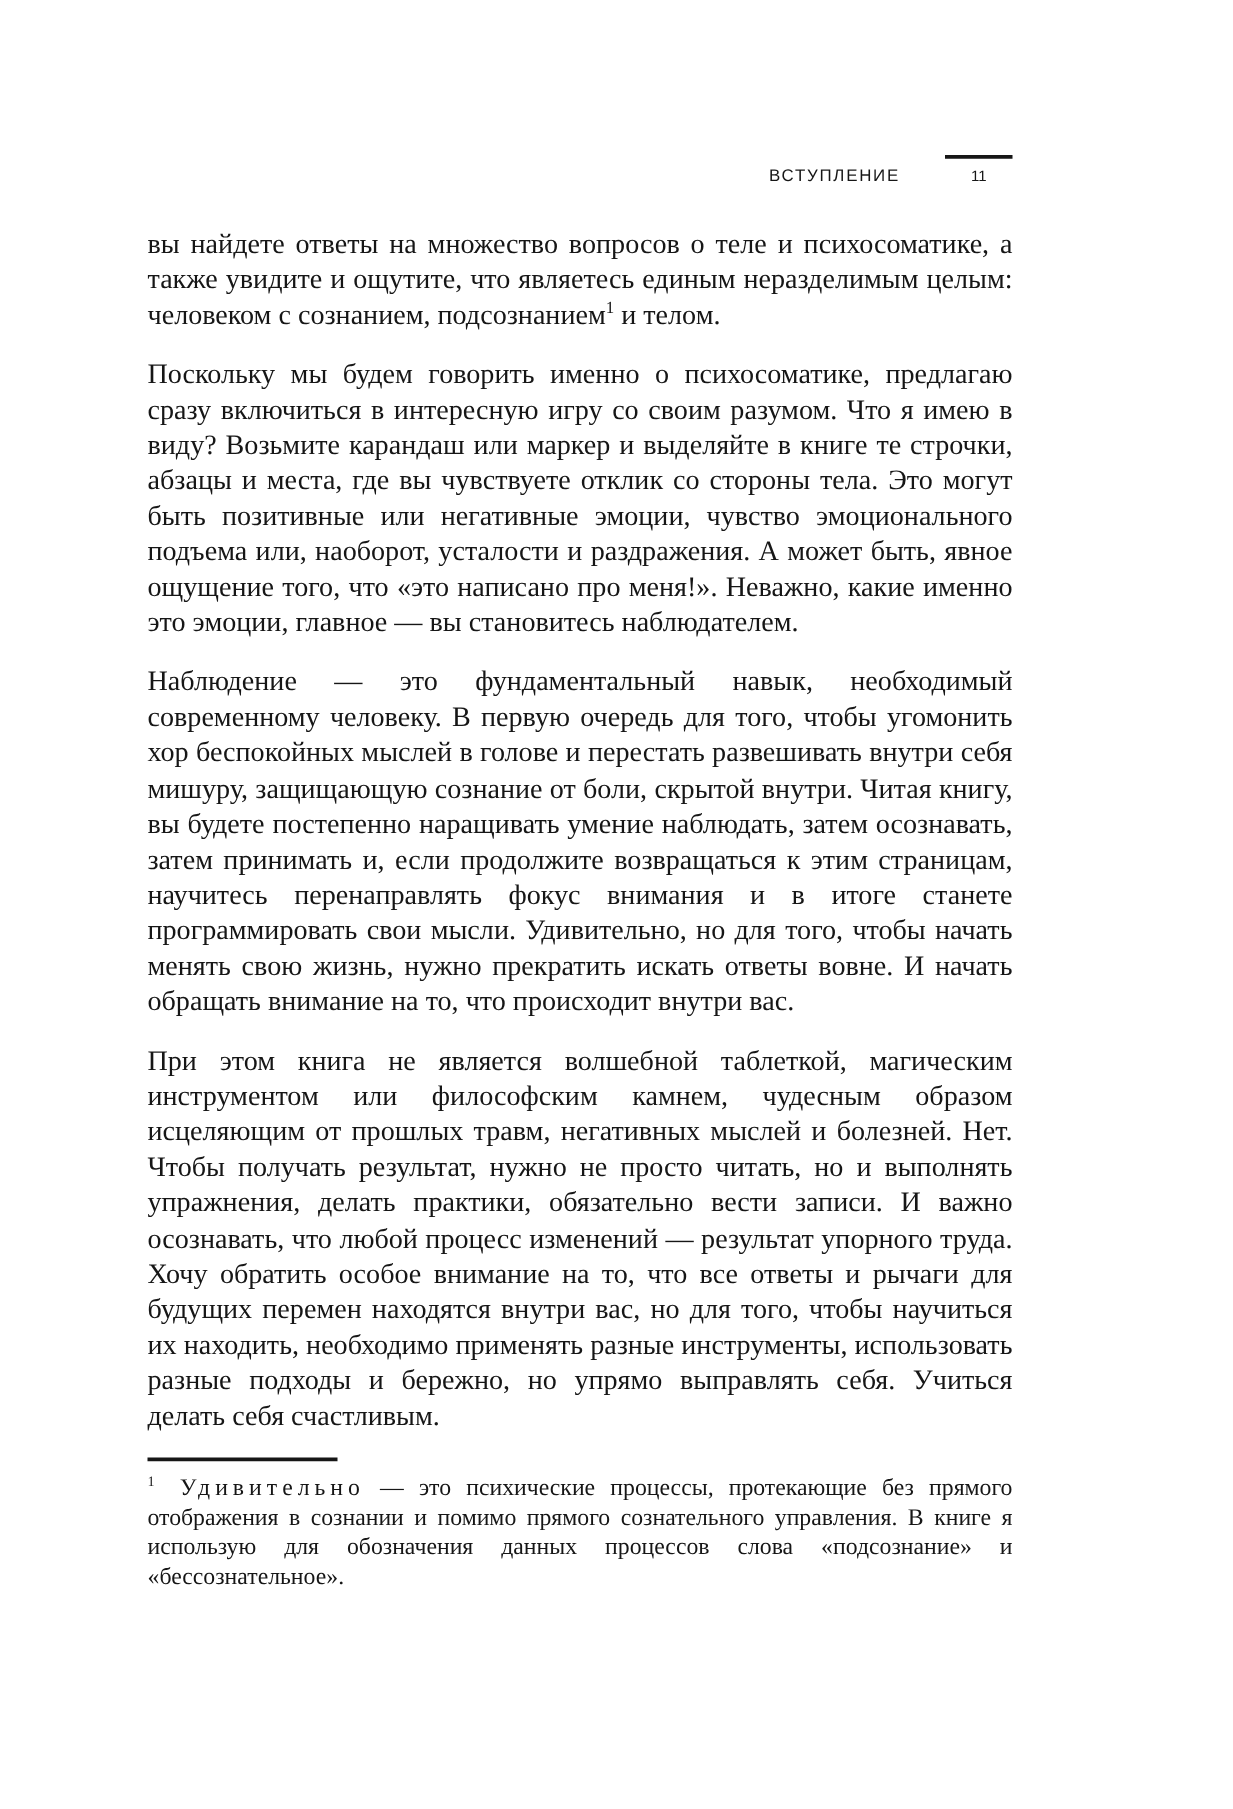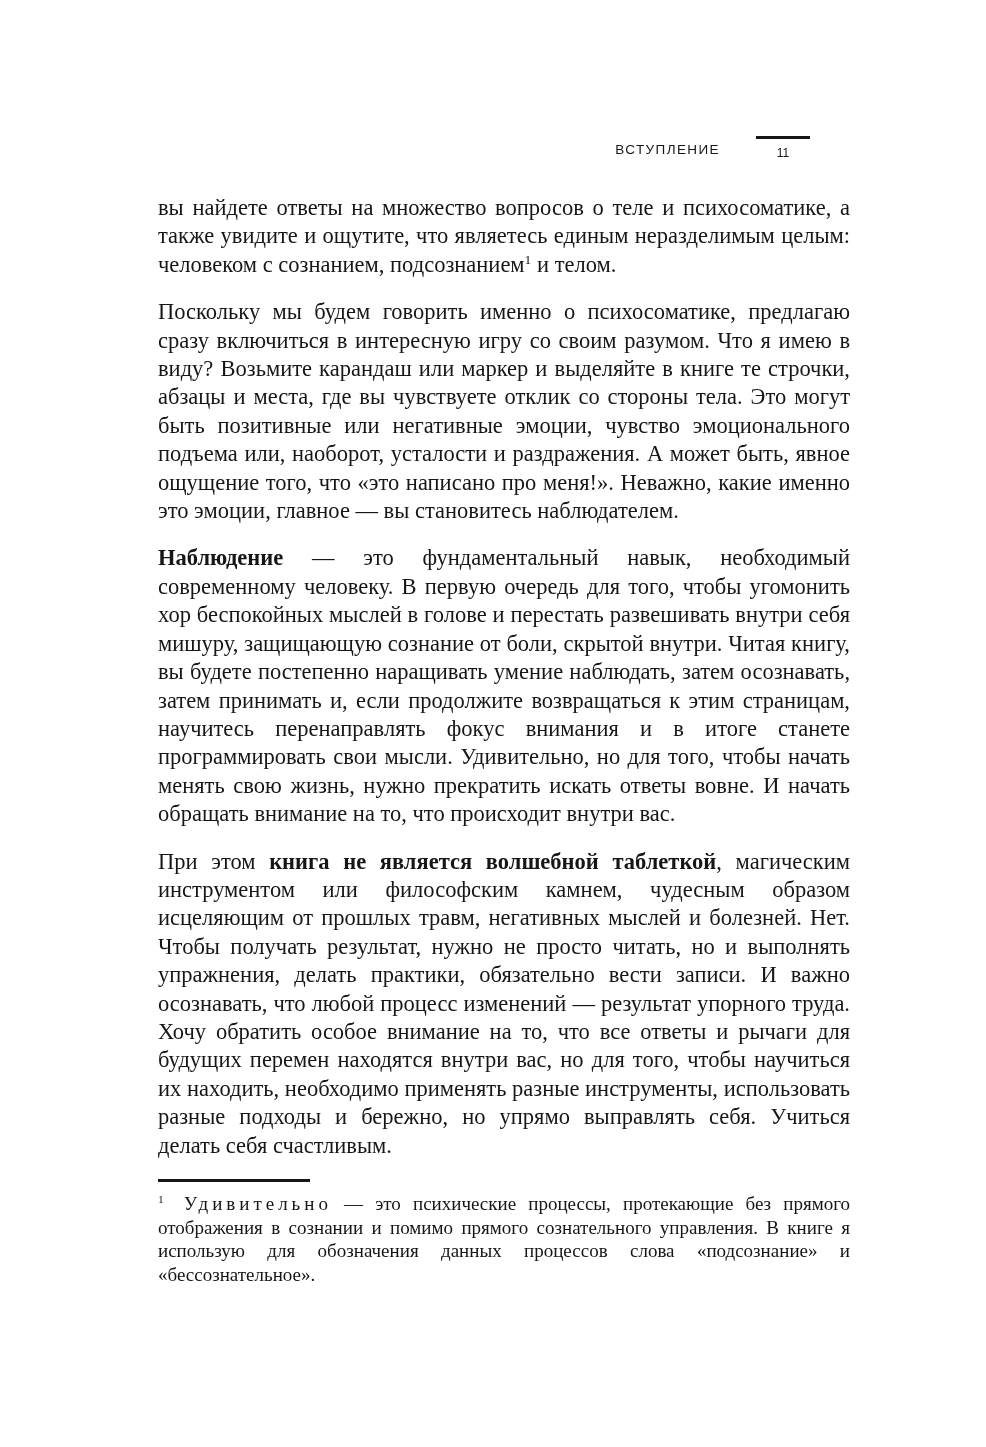--- a/index.html
+++ b/index.html
@@ -17,25 +17,25 @@
     height:1447px;
     background:var(--bg);
     color:var(--text);
     font-family:"Liberation Serif", serif;
     overflow:hidden;
   }
   
   .page-header{
     position:absolute;
     left:118px;
-    top:136px;
+    top:124px;
     width:692px;
     display:flex;
     justify-content:flex-end;
-    align-items:flex-start;
+    align-items:center;
   }
   .section-title{
     font-family:"Liberation Sans", sans-serif;
     font-size:13.5px;
     letter-spacing:1.4px;
     color:var(--text);
     margin-top:6px;
     margin-right:36px;
   }
   .pagenum-block{
@@ -50,33 +50,32 @@
     display:inline-block;
     margin-top:7px;
     font-family:"Liberation Sans", sans-serif;
     font-size:12px;
     color:var(--text);
   }
   
   .content{
     position:absolute;
     left:118px;
-    top:194px;
+    top:181px;
     width:692px;
     text-align:justify;
     hyphens:auto;
-    margin-left:40px;
   }
   .body-para{
     margin:0 0 19px 0;
     font-size:22.5px;
     line-height:28.4px;
   }
   .body-para strong{
-    font-weight:bold;
+    font-weight:normal;
   }
   sup{
     font-size:0.6em;
     line-height:0;
     vertical-align:super;
   }
   
   .footnote-rule{
     width:152px;
     height:3px;

